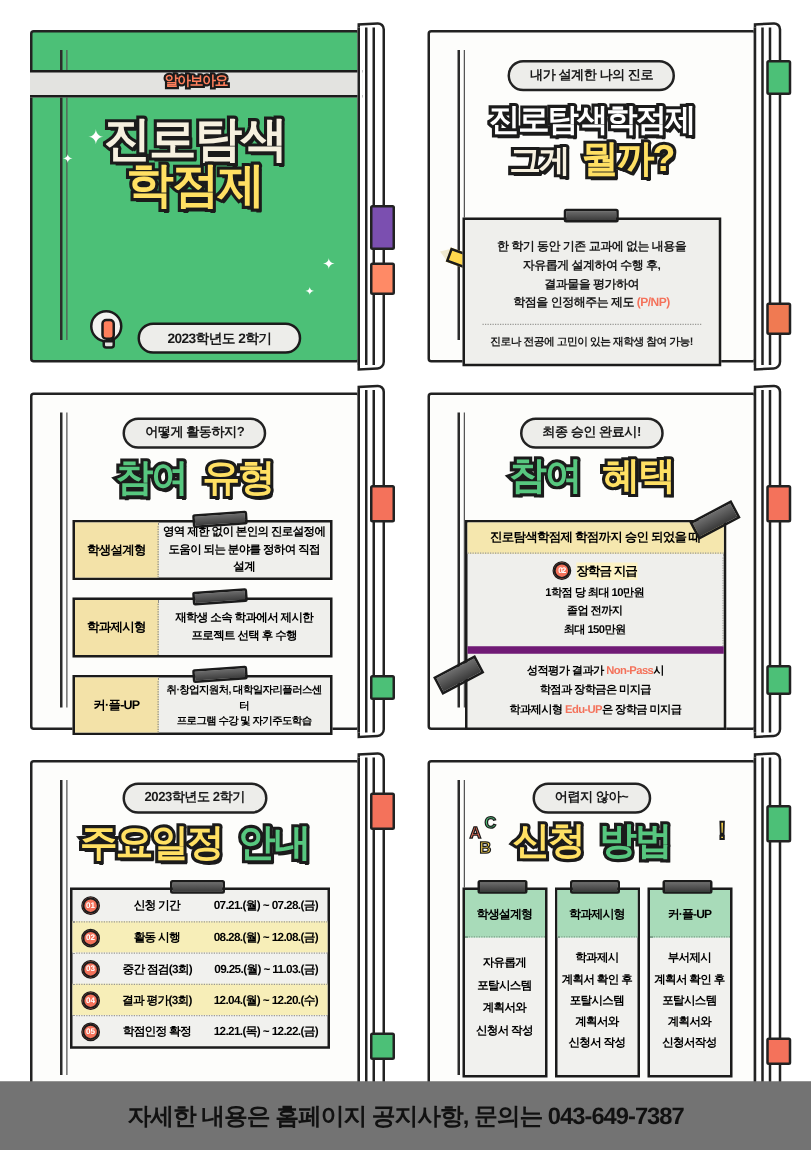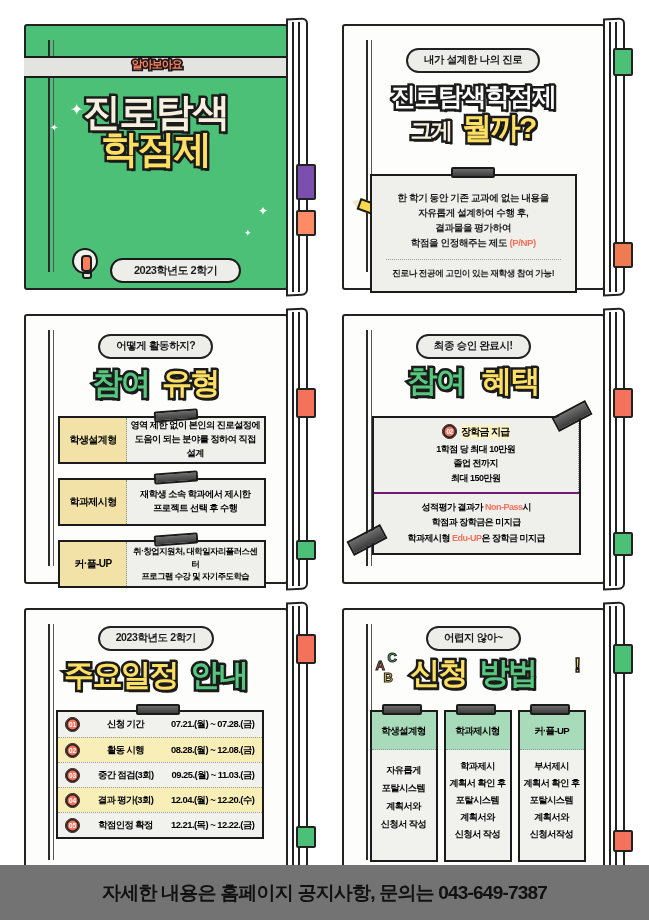--- a/index.html
+++ b/index.html
@@ -160,21 +160,21 @@
     background:#f5e7ae; text-align:center; font-size:10px; font-weight:800;
     padding:5px 0 5px; letter-spacing:-0.6px; border-bottom:1.5px dotted #9a9a96;
   }
   .bencols { display:flex; }
   .bencol { flex:1; padding:6px 2px 7px; text-align:center; }
   .bencol:first-child { border-right:1.5px dotted #9a9a96; }
   .bentitle { font-size:10px; font-weight:800; letter-spacing:-0.7px; display:flex;
     align-items:center; justify-content:center; gap:4px; margin-bottom:3px;}
   .bentitle .hlt { background:#fdf3c4; }
   .benbody { font-size:9px; font-weight:700; line-height:1.6; letter-spacing:-0.5px; }
-  .benfoot { border-top:2px solid #701a75; text-align:center; padding:6px 2px 7px;
+  .benfoot { border-top:6px solid #701a75; text-align:center; padding:6px 2px 7px;
     font-size:9px; font-weight:700; line-height:1.7; letter-spacing:-0.5px; }
   
   .applycol {
     position:absolute; top:0; width: 68px; border:2px solid #1b1b1b; background:#f1f1ee;
   }
   .applycol .h {
     background:#a8dbb9; text-align:center; font-size:9.6px; font-weight:800;
     padding: 13px 0 11px; letter-spacing:-0.7px; border-bottom:1.5px dotted #7fa38c;
   }
   .applycol .b {
@@ -253,21 +253,21 @@
     <div class="page">
       <div class="spiral-left"></div>
 
       <div class="center" style="margin-top:22px;border-radius:10px;">
         <span class="bubble">내가 설계한 나의 진로</span>
       </div>
       <div class="center" style="margin-top:10px;">
         <span class="bigtitle twhite" style="font-size:25px; color:#fff;">진로탐색학점제</span>
       </div>
       <div class="center" style="margin-top:2px;">
-        <span class="bigtitle tcream" style="font-size:22px;">그게</span>
+        <span class="bigtitle tcream" style="font-size:25px;">그게</span>
         <span class="bigtitle tyellow" style="font-size:30px; margin-left:6px;">뭘까?</span>
       </div>
 
       <div class="clip" style="left:50%; margin-left:-22px; top:141px; z-index:4;"></div>
       <div class="pencil">
         <div class="tip"></div>
           <div class="body"></div>
       </div>
 
       <div class="note" style="left:26px; right:26px; top:148px; padding:15px 6px 10px;">
@@ -362,20 +362,21 @@
       </div>
       <div class="center" style="margin-top:8px;font-family:Liberation Mono, monospace;">
         <span class="bigtitle tgreen">참여</span>
         <span class="bigtitle tyellow" style="margin-left:8px;">혜택</span>
       </div>
 
       <div class="tape" style="right:12px; top:92px; transform:rotate(-28deg); z-index:6;"></div>
       <div class="tape" style="left:4px; bottom:34px; transform:rotate(-28deg); z-index:6;"></div>
 
       <div class="benbox" style="left:28px; right:22px; top:100px;">
+        <div class="benhead">진로탐색학점제  학점까지 승인 되었을 때</div>
         <div class="bencols">
           <div class="bencol">
             <div class="bentitle">
               <span class="num">02</span>
               <span class="hlt">장학금 지급</span>
             </div>
             <div class="benbody">
               <div>1학점 당 최대 10만원</div>
               <div>졸업 전까지</div>
               <div>최대 150만원</div>

